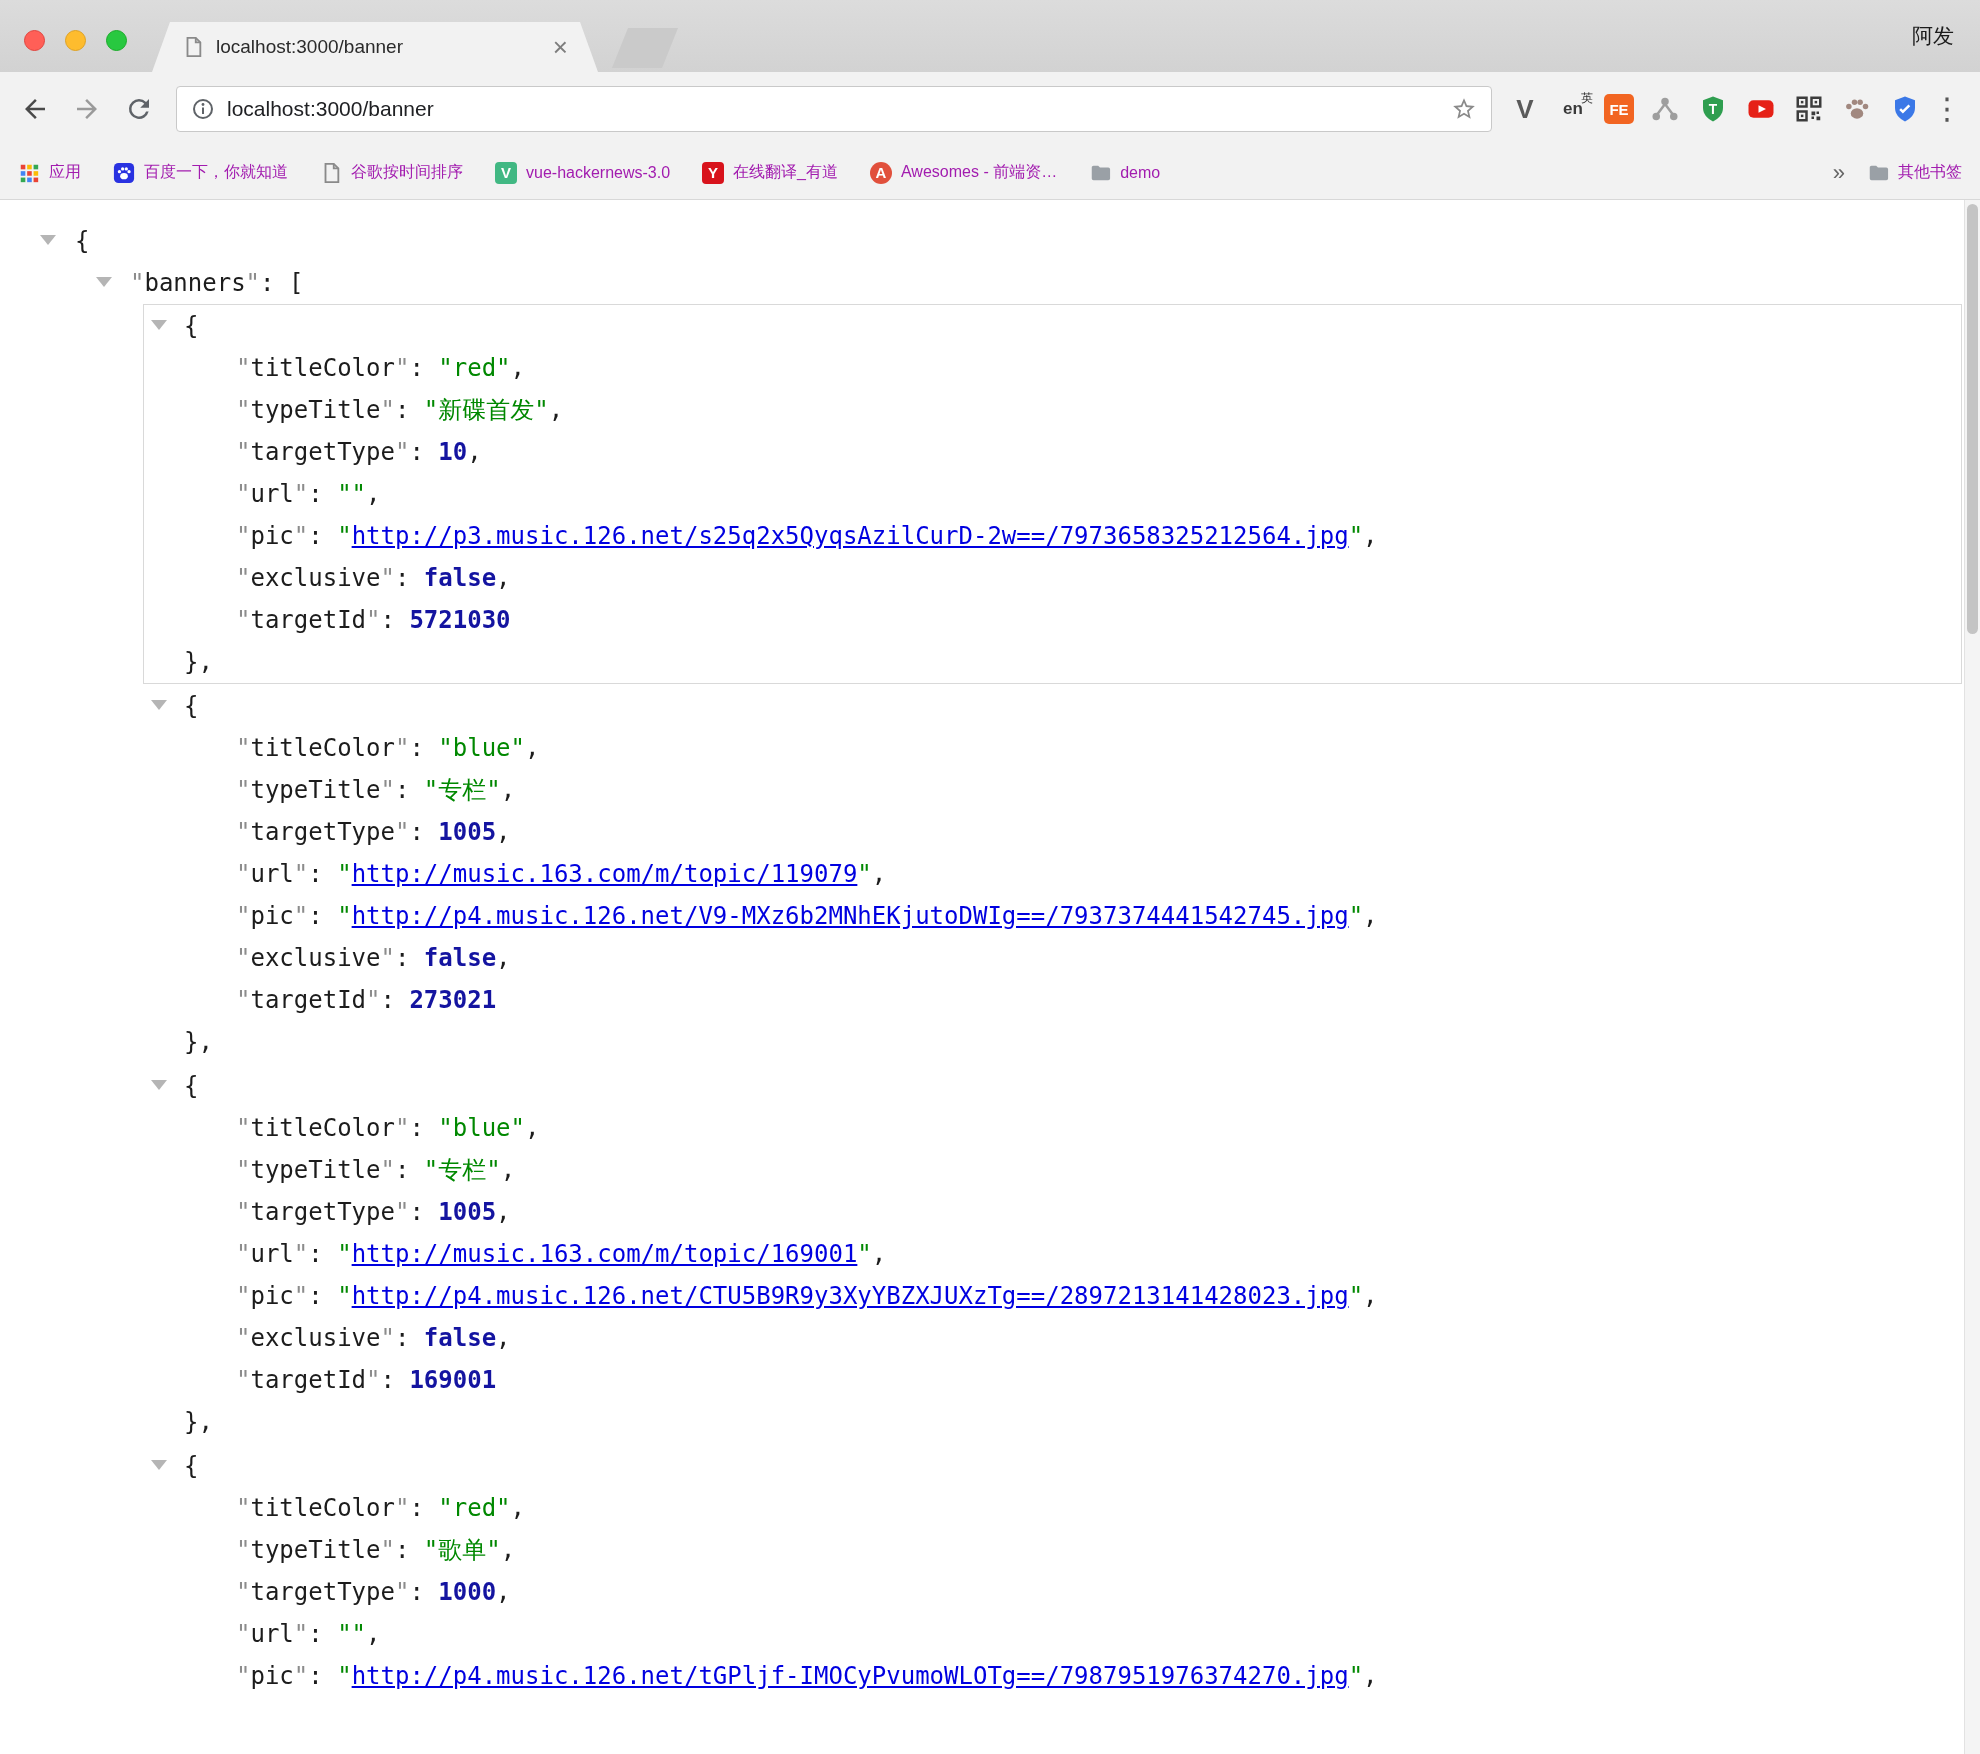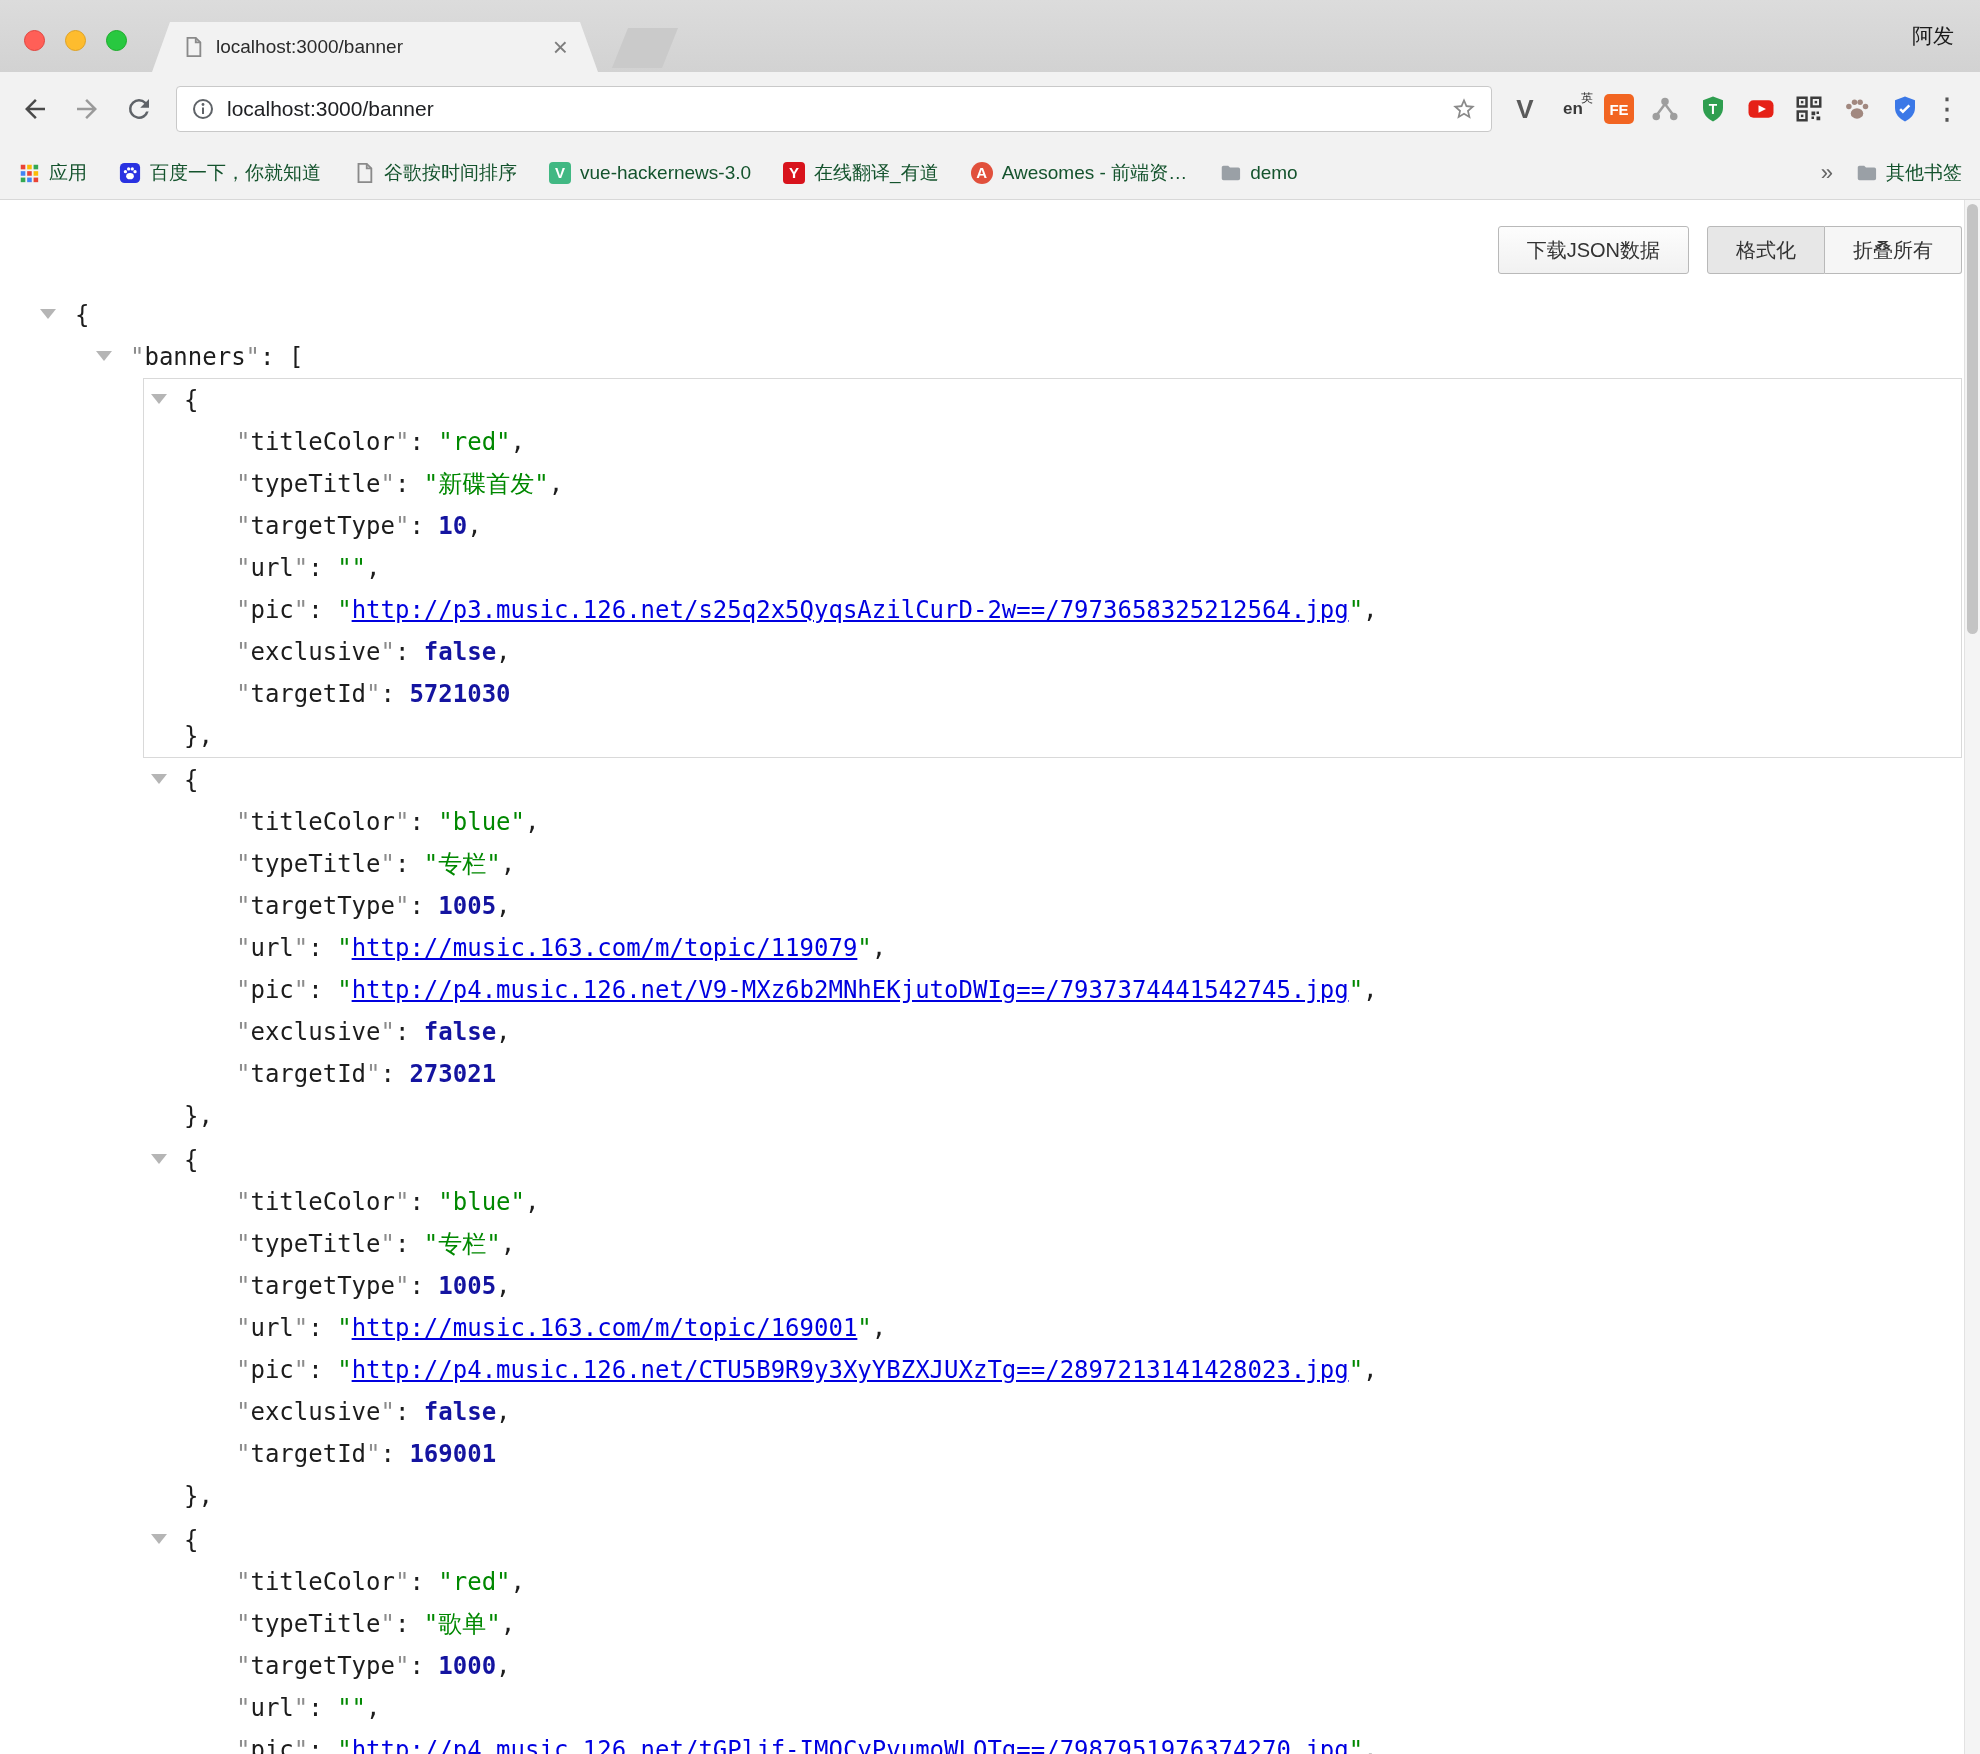--- a/index.html
+++ b/index.html
@@ -44,21 +44,21 @@
   .menu-dots { font-size:30px; color:#555; margin-left:10px; line-height:1; }
 
   
   .bookmarks { height:54px; background:#f2f2f2; border-bottom:1px solid #d8d8d8;
                display:flex; align-items:center; padding:0 18px; gap:32px; }
   .bm { display:flex; align-items:center; gap:9px; white-space:nowrap; }
   .bm-ic { width:22px; height:22px; display:flex; align-items:center; justify-content:center; }
   .bm-ic svg { width:22px; height:22px; }
   .bm-badge { width:22px; height:22px; border-radius:4px; color:#fff; font-size:15px; font-weight:bold;
               display:flex; align-items:center; justify-content:center; }
-  .bm-label { font-size:19px; color:#14532d; }
+  .bm-label { font-size:16px; color:#a21caf; }
   .bm-right { margin-left:auto; display:flex; align-items:center; gap:22px; }
   .chevrons { font-size:22px; color:#666; }
 
   
   .page { position:relative; height:1554px; background:#fff; overflow:hidden; }
   .page-toolbar { display:flex; justify-content:flex-end; padding:26px 18px 0 0; gap:18px; }
   .btn { height:48px; font-size:20px; color:#333; border:1px solid #b9b9b9; border-radius:3px;
          background:linear-gradient(#fdfdfd,#f1f1f1); padding:0 28px;
          font-family:"Liberation Sans",sans-serif; }
   .btn-group { display:flex; }
@@ -274,27 +274,20 @@
         <svg viewBox="0 0 24 24">
             <path d="M3 6c0-1.1.9-2 2-2h5l2 2h9a2 2 0 0 1 2 2v10a2 2 0 0 1-2 2H5a2 2 0 0 1-2-2V6z" fill="#9aa0a6"></path>
           </svg>
       </span>
       <span class="bm-label">其他书签</span>
     </div>
   </div>
 </div>
 
 <div class="page">
-  <div class="page-toolbar">
-    <button class="btn">下载JSON数据</button>
-    <div class="btn-group">
-      <button class="btn">格式化</button>
-      <button class="btn">折叠所有</button>
-    </div>
-  </div>
   <div class="json-tree">
       <div class="json-row" style="padding-left: 75px;"><span class="tri" style="left: 40px;"></span><span class="punc">{</span></div>
       <div class="json-row" style="padding-left: 130px;"><span class="tri" style="left: 96px;"></span><span class="q">"</span><span class="key">banners</span><span class="q">"</span><span class="punc">: </span><span class="punc">[</span></div>
       <div class="obj boxed">
         <div class="json-row" style="padding-left: 40px;"><span class="tri" style="left: 7px;"></span><span class="punc">{</span></div>
         <div class="json-row" style="padding-left: 92px;"><span class="q">"</span><span class="key">titleColor</span><span class="q">"</span><span class="punc">: </span><span class="str">"red"</span><span class="punc">,</span></div>
         <div class="json-row" style="padding-left: 92px;"><span class="q">"</span><span class="key">typeTitle</span><span class="q">"</span><span class="punc">: </span><span class="str">"新碟首发"</span><span class="punc">,</span></div>
         <div class="json-row" style="padding-left: 92px;"><span class="q">"</span><span class="key">targetType</span><span class="q">"</span><span class="punc">: </span><span class="numv">10</span><span class="punc">,</span></div>
         <div class="json-row" style="padding-left: 92px;"><span class="q">"</span><span class="key">url</span><span class="q">"</span><span class="punc">: </span><span class="str">""</span><span class="punc">,</span></div>
         <div class="json-row" style="padding-left: 92px;"><span class="q">"</span><span class="key">pic</span><span class="q">"</span><span class="punc">: </span><span class="str">"</span><a class="link">http://p3.music.126.net/s25q2x5QyqsAzilCurD-2w==/7973658325212564.jpg</a><span class="str">"</span><span class="punc">,</span></div>

